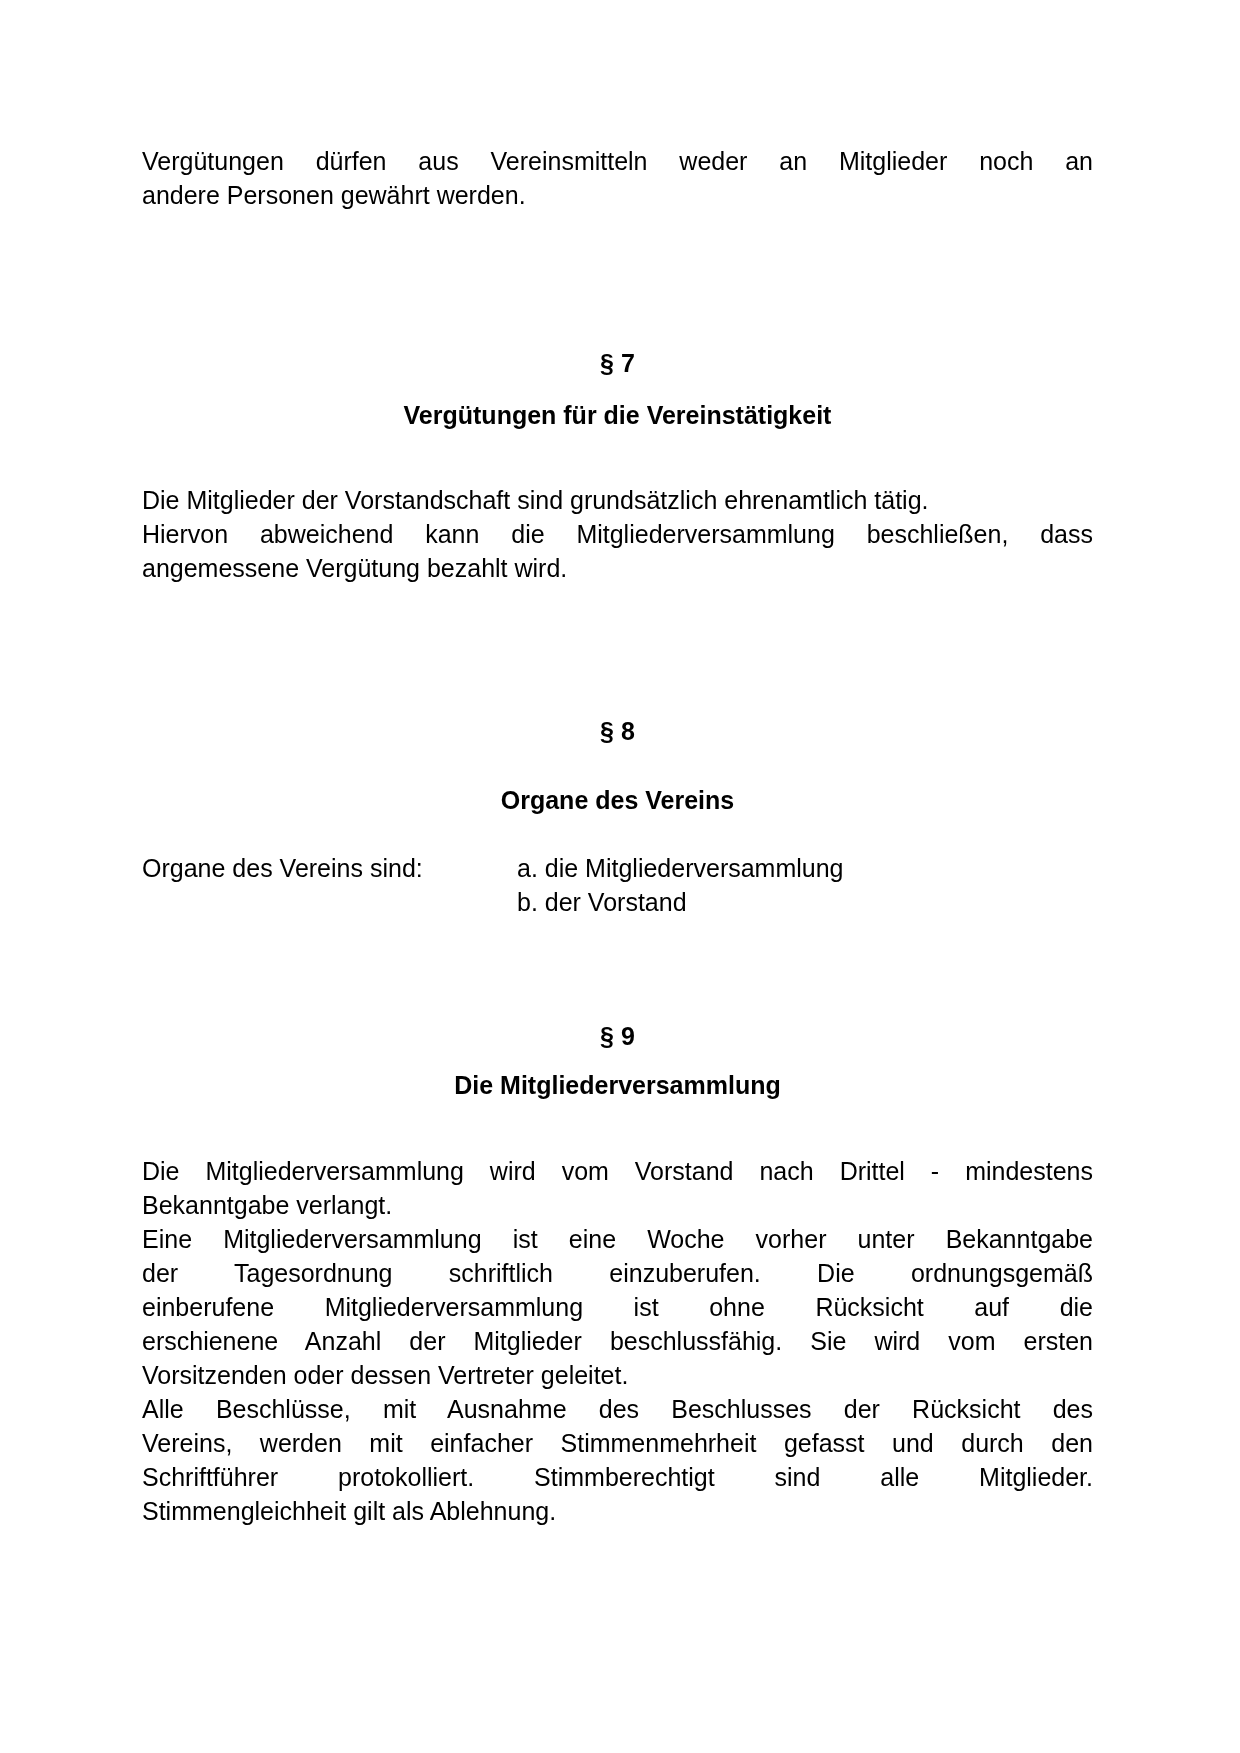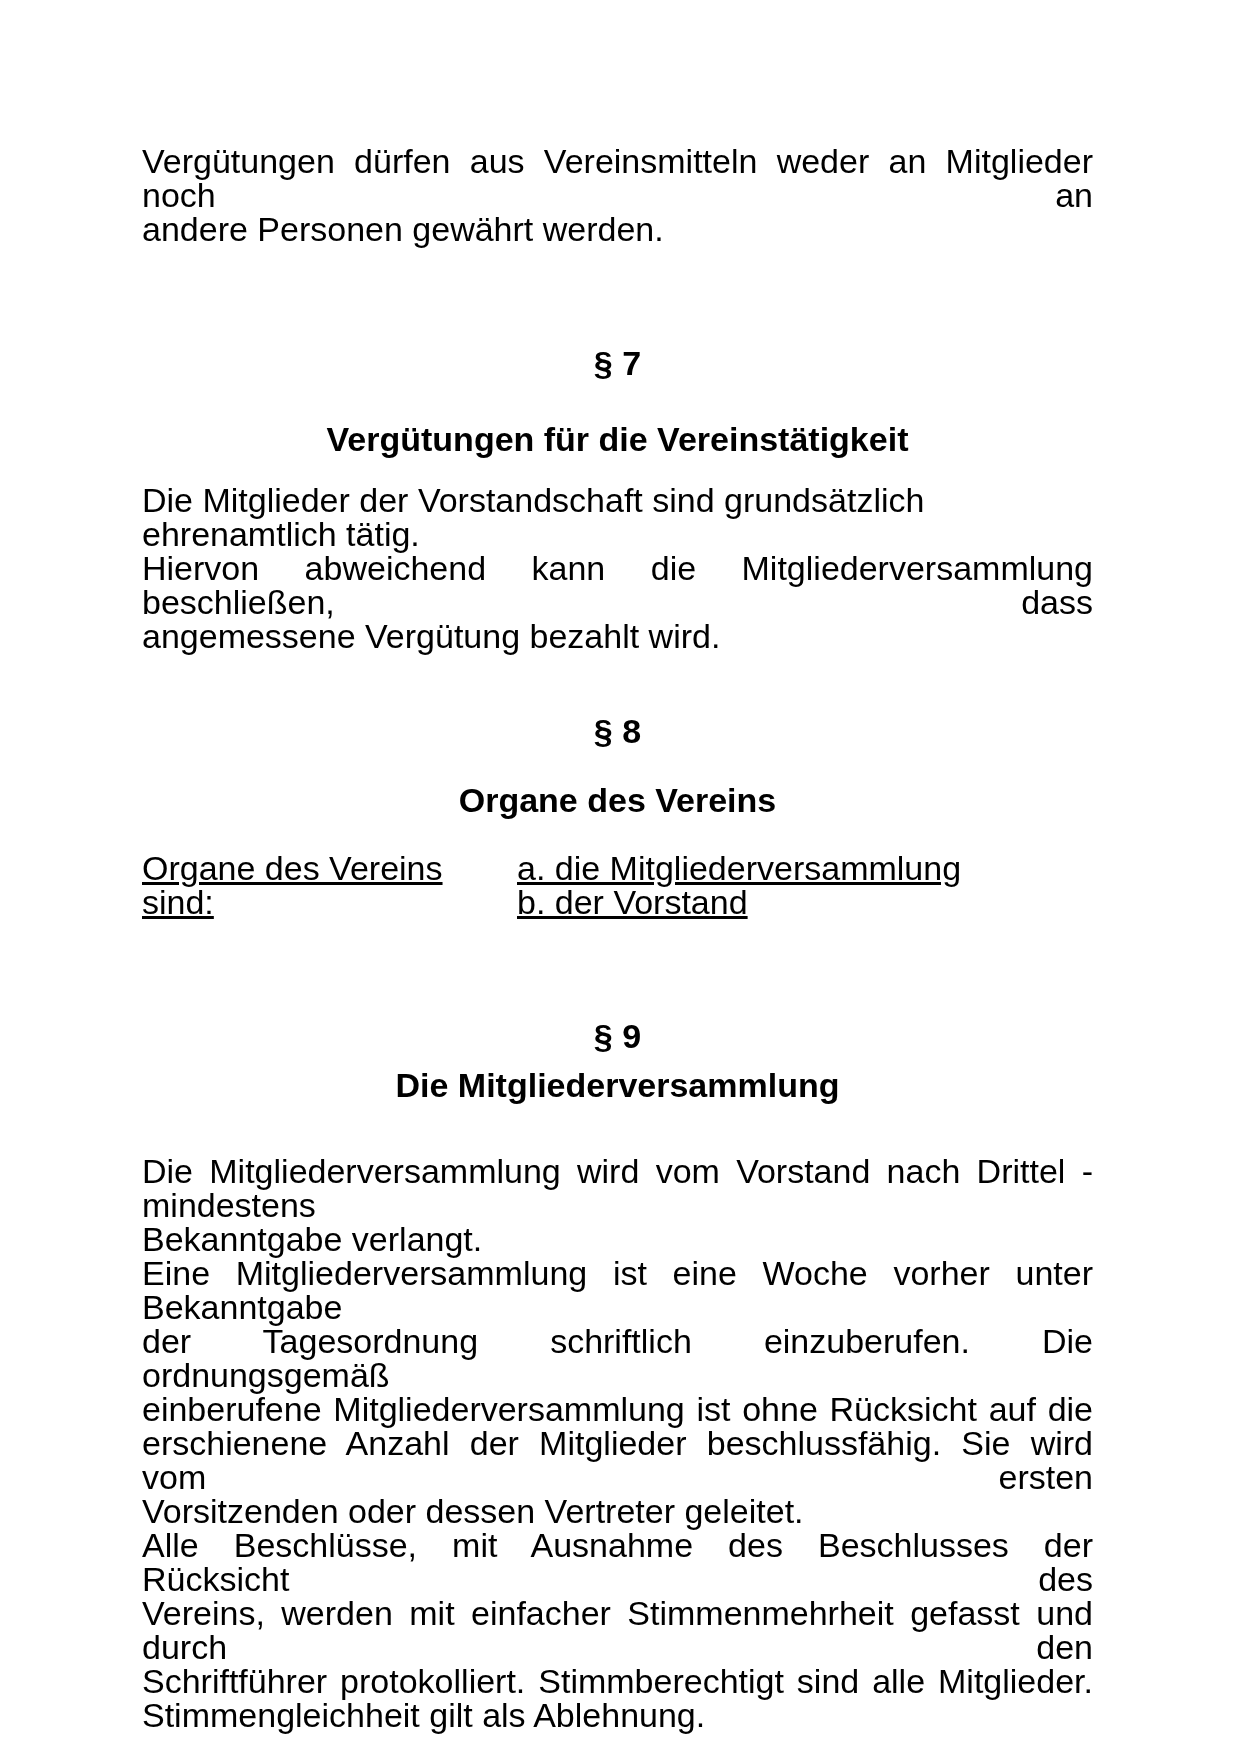--- a/index.html
+++ b/index.html
@@ -3,54 +3,54 @@
 <meta charset="utf-8">
 <style>
   html, body { margin: 0; padding: 0; background: #ffffff; }
   .page {
     position: relative;
     width: 1240px;
     height: 1753px;
     background: #ffffff;
     color: #000000;
     font-family: "Liberation Sans", sans-serif;
-    font-size: 34px;
+    font-size: 25px;
     line-height: 34px;
     overflow: hidden;
   }
   .blk {
     position: absolute;
     left: 142px;
     width: 951px;
   }
   .heading {
     text-align: center;
     font-weight: bold;
   }
   .ln { min-height: 34px; }
   .ln.j {
     text-align: justify;
     text-align-last: justify;
   }
-  .list-row { display: flex; text-decoration: underline; }
+  .list-row { display: flex; }
   .list-label { flex: 0 0 375px; width: 375px; }
   .list-items { flex: 1 1 auto; }
 </style>
 </head>
 <body>
 
 <div class="page">
 
   <div class="blk" style="top:144px">
     <div class="ln j">Vergütungen dürfen aus Vereinsmitteln weder an Mitglieder noch an</div>
     <div class="ln">andere Personen gewährt werden.</div>
   </div>
 
   <div class="blk heading" style="top:346px">§ 7</div>
-  <div class="blk heading" style="top:422px">Vergütungen für die Vereinstätigkeit</div>
+  <div class="blk heading" style="top:398px">Vergütungen für die Vereinstätigkeit</div>
   <div class="blk" style="top:483px">
     <div class="ln">Die Mitglieder der Vorstandschaft sind grundsätzlich ehrenamtlich tätig.</div>
     <div class="ln j">Hiervon abweichend kann die Mitgliederversammlung beschließen, dass</div>
     <div class="ln">angemessene Vergütung bezahlt wird.</div>
   </div>
 
   <div class="blk heading" style="top:714px">§ 8</div>
   <div class="blk heading" style="top:783px">Organe des Vereins</div>
   <div class="blk list-row" style="top:851px">
     <div class="list-label ln">Organe des Vereins sind:</div>

